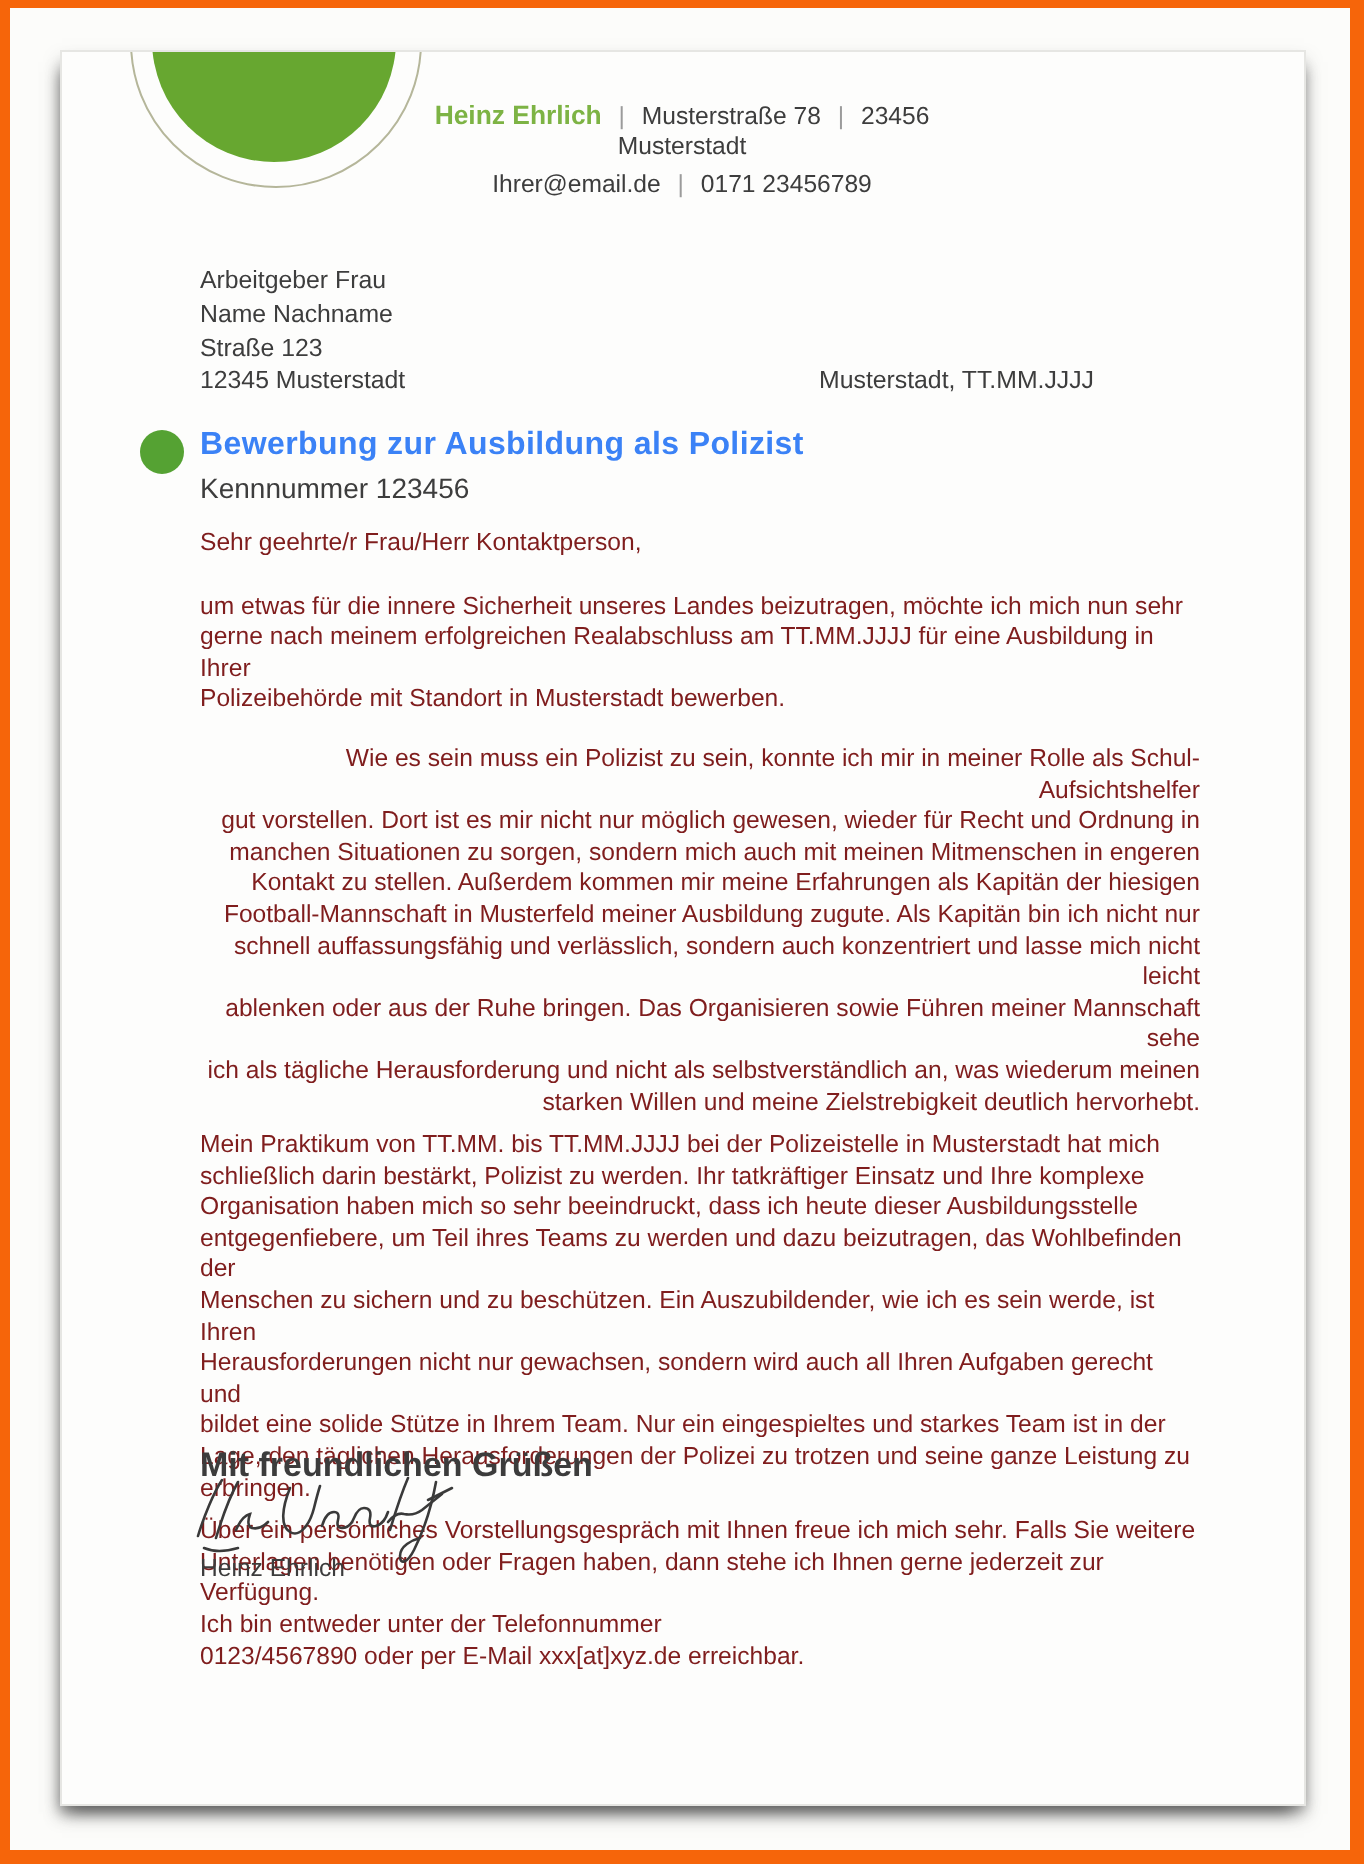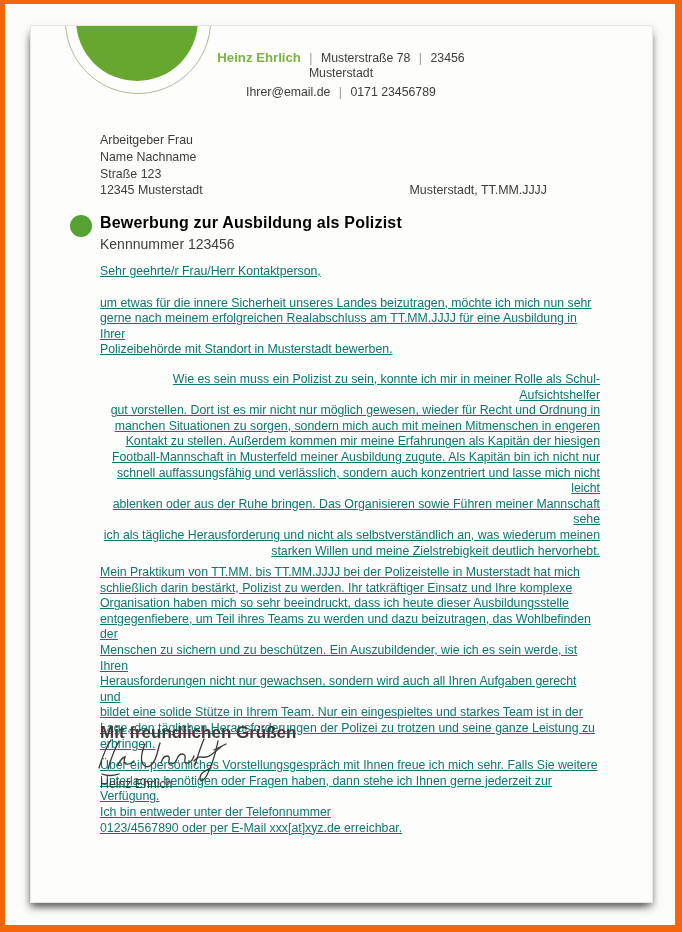--- a/index.html
+++ b/index.html
@@ -50,29 +50,29 @@
   }
   
   .subject-bullet{
     position:absolute;left:39px;top:189px;width:22px;height:22px;
     border-radius:50%;background:#55a233;
   }
   .subject{
     position:absolute;left:69px;top:188px;
   }
   .subject .title{
-    font-size:16px;font-weight:bold;color:#000000;letter-spacing:.2px;
+    font-size:16px;font-weight:bold;color:#3b82f6;letter-spacing:.2px;
   }
   .subject .reference{
     margin-top:4px;font-size:14px;color:#3d3d3d;
   }
   
   .body-text{
     position:absolute;left:69px;top:238px;width:500px;
-    font-size:12.3px;line-height:15.6px;color:#0f766e;text-decoration:underline;
+    font-size:12.3px;line-height:15.6px;color:#7f1d1d;
   }
   .body-text p{margin:0;white-space:pre-line;}
   .body-text .salutation{margin-bottom:16px;}
   .body-text .p1{margin-bottom:14px;}
   .body-text .p2{margin-bottom:6px;text-align:right;}
   .body-text .p3{margin-bottom:6px;}
   
   .regards{position:absolute;left:69px;top:697px;font-size:17px;color:#3c3c3c;font-weight:bold;}
   .signature{position:absolute;left:62px;top:706px;}
   .signer{position:absolute;left:69px;top:751px;font-size:12.3px;color:#3c3c3c;}

